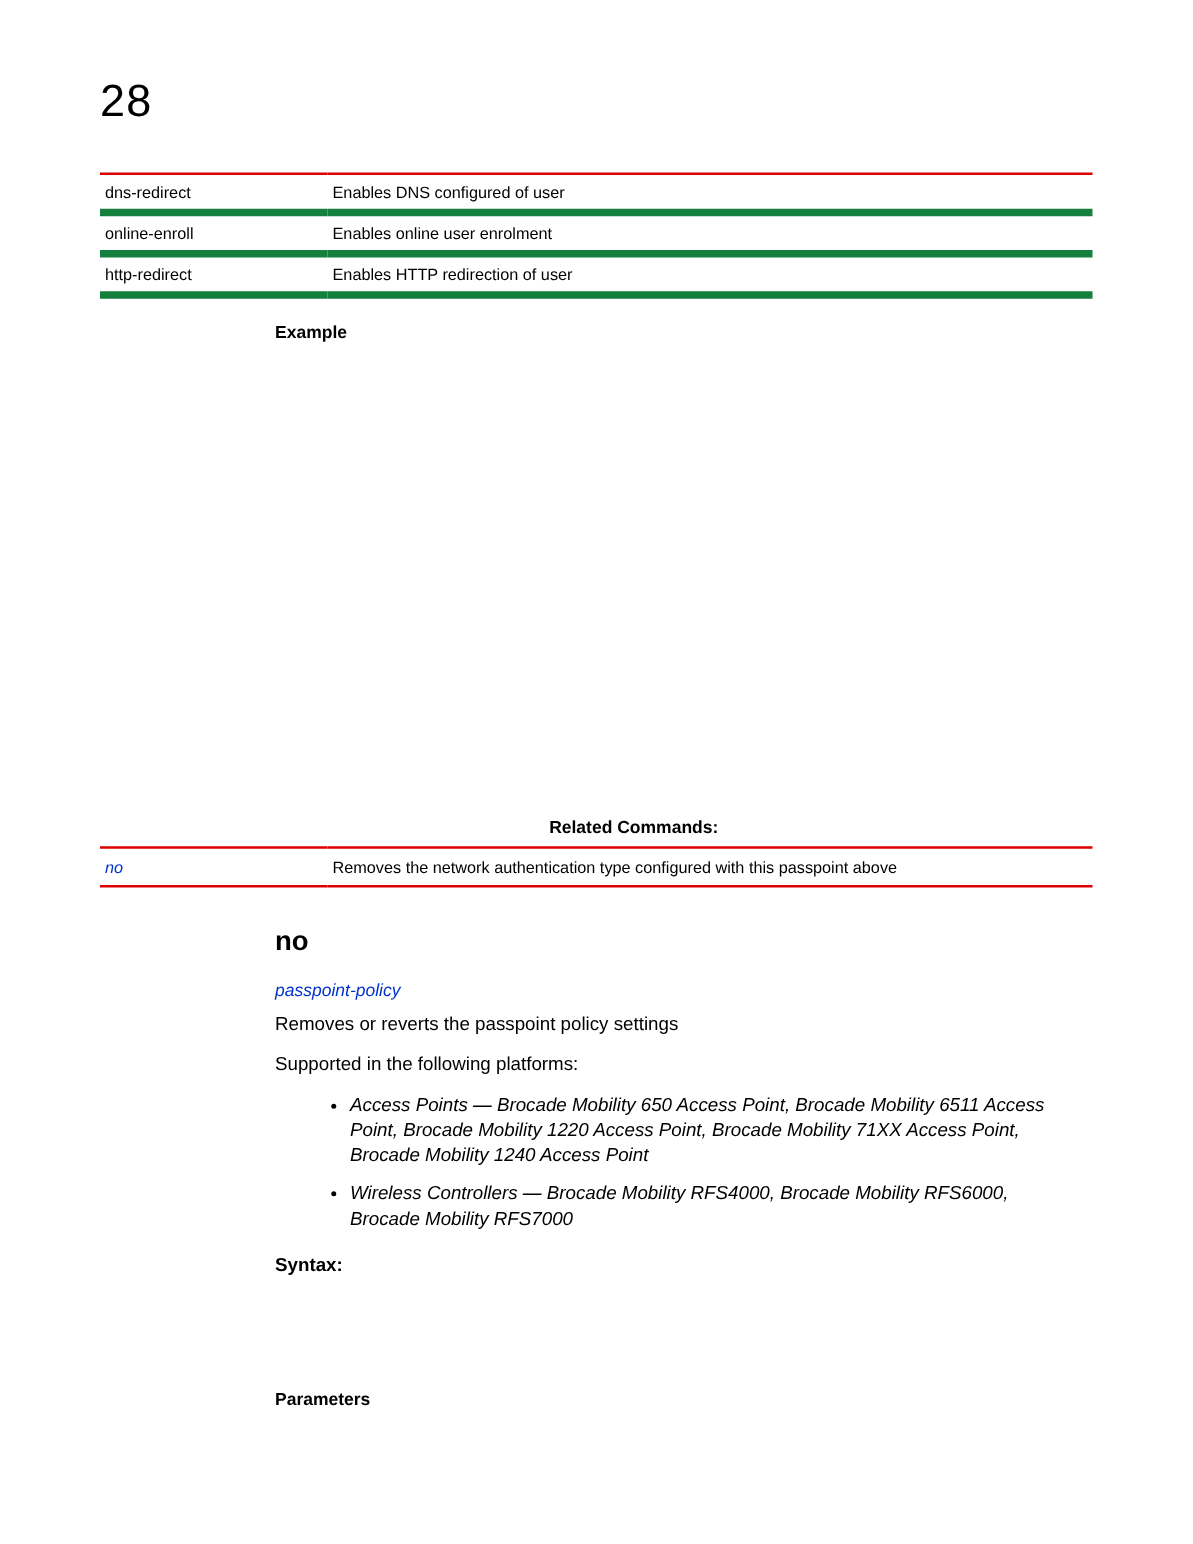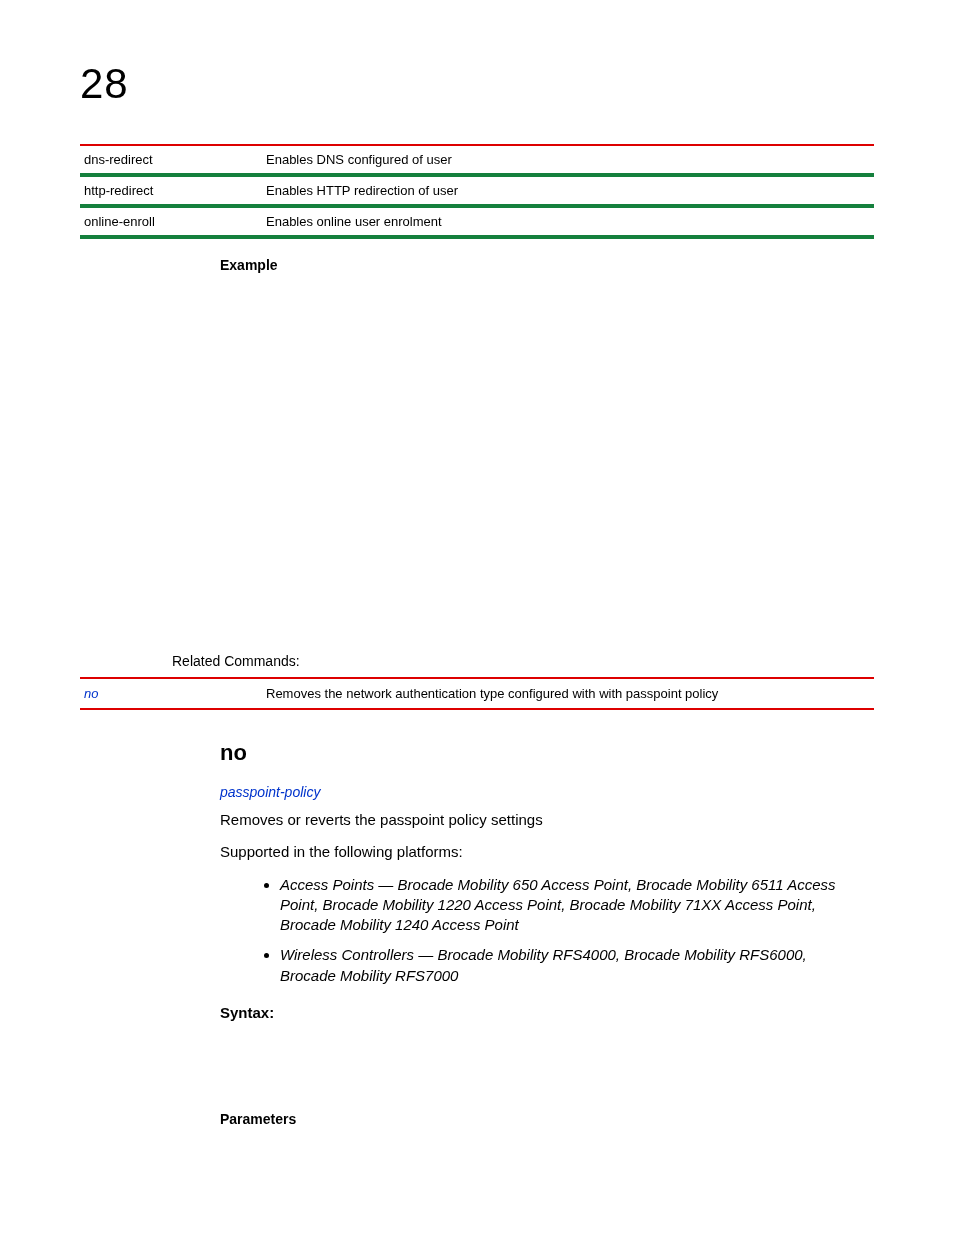--- a/index.html
+++ b/index.html
@@ -6,86 +6,86 @@
   body {
     width: 954px;
     height: 1235px;
     background: #fff;
     font-family: Arial, Helvetica, sans-serif;
     color: #000;
     position: relative;
     padding: 60px 80px 0 80px;
   }
   .chapter-num {
-    font-size: 42px;
+    font-size: 36px;
     font-weight: 400;
     font-family: Arial, sans-serif;
     letter-spacing: 1px;
     margin-bottom: 36px;
   }
   .param-table {
     width: 100%;
     border-collapse: collapse;
     margin-bottom: 18px;
   }
-  .param-table tr { border-bottom: 4px solid #15803d; }
+  .param-table tr { border-bottom: 6px solid #15803d; }
   .param-table tr.red-top { border-top: 2px solid #d00; }
   .param-table tr.red-bottom td { border-bottom: 2px solid #d00; }
   .param-table td {
     font-size: 13px;
     padding: 6px 4px 6px 4px;
     vertical-align: top;
   }
   .param-table td:first-child { width: 182px; }
   .related-table { width: 100%; border-collapse: collapse; margin-bottom: 30px; }
   .related-table tr.red-top td { border-top: 2px solid #d00; }
   .related-table tr.red-bottom td { border-bottom: 2px solid #d00; }
   .related-table td { font-size: 13px; padding: 7px 4px; }
   .related-table td:first-child { width: 182px; color: #0033cc; font-style: italic; }
   .example-label { font-weight: bold; font-size: 14px; margin-left: 140px; margin-bottom: 380px; }
-  .related-label { font-weight: normal; font-size: 14px; margin-left: 92px; margin-bottom: 8px; }
+  .related-label { font-weight: bold; font-size: 14px; margin-left: 60px; margin-bottom: 8px; text-align: center; }
   .h2-no { font-size: 22px; font-weight: bold; margin-left: 140px; margin-bottom: 6px; }
   .link-italic { color: #0033cc; font-style: italic; font-size: 14px; margin-left: 140px; margin-bottom: 10px; margin-top: 18px; }
   .body-text { font-size: 15px; margin-left: 140px; margin-bottom: 12px; line-height: 1.35; }
   ul.platforms { margin-left: 200px; margin-bottom: 18px; font-style: italic; }
   ul.platforms li { font-size: 15px; margin-bottom: 10px; line-height: 1.35; padding-right: 10px; }
   .syntax-label { font-weight: bold; font-size: 15px; margin-left: 140px; margin-bottom: 90px; }
   .params-label { font-weight: bold; font-size: 14px; margin-left: 140px; }
 </style>
 </head>
 <body>
 
 <div class="chapter-num">28</div>
 
 <table class="param-table">
   <tbody>
       <tr class="red-top">
     <td>dns-redirect</td>
     <td>Enables DNS configured of user</td>
   </tr>
   <tr>
+    <td>online-enroll</td>
+    <td>Enables online user enrolment</td>
+  </tr>
+  <tr>
     <td>http-redirect</td>
     <td>Enables HTTP redirection of user</td>
-  </tr>
-  <tr>
-    <td>online-enroll</td>
-    <td>Enables online user enrolment</td>
   </tr>
 </tbody>
   </table>
 
 <div class="example-label">Example</div>
 
 <div class="related-label">Related Commands:</div>
 
 <table class="related-table">
   <tbody>
       <tr class="red-top red-bottom">
     <td>no</td>
-    <td>Removes the network authentication type configured with with passpoint policy</td>
+    <td>Removes the network authentication type configured with this passpoint above</td>
   </tr>
 </tbody>
   </table>
 
 <div class="h2-no">no</div>
 <div class="link-italic">passpoint-policy</div>
 <div class="body-text">Removes or reverts the passpoint policy settings</div>
 <div class="body-text">Supported in the following platforms:</div>
 
 <ul class="platforms">

